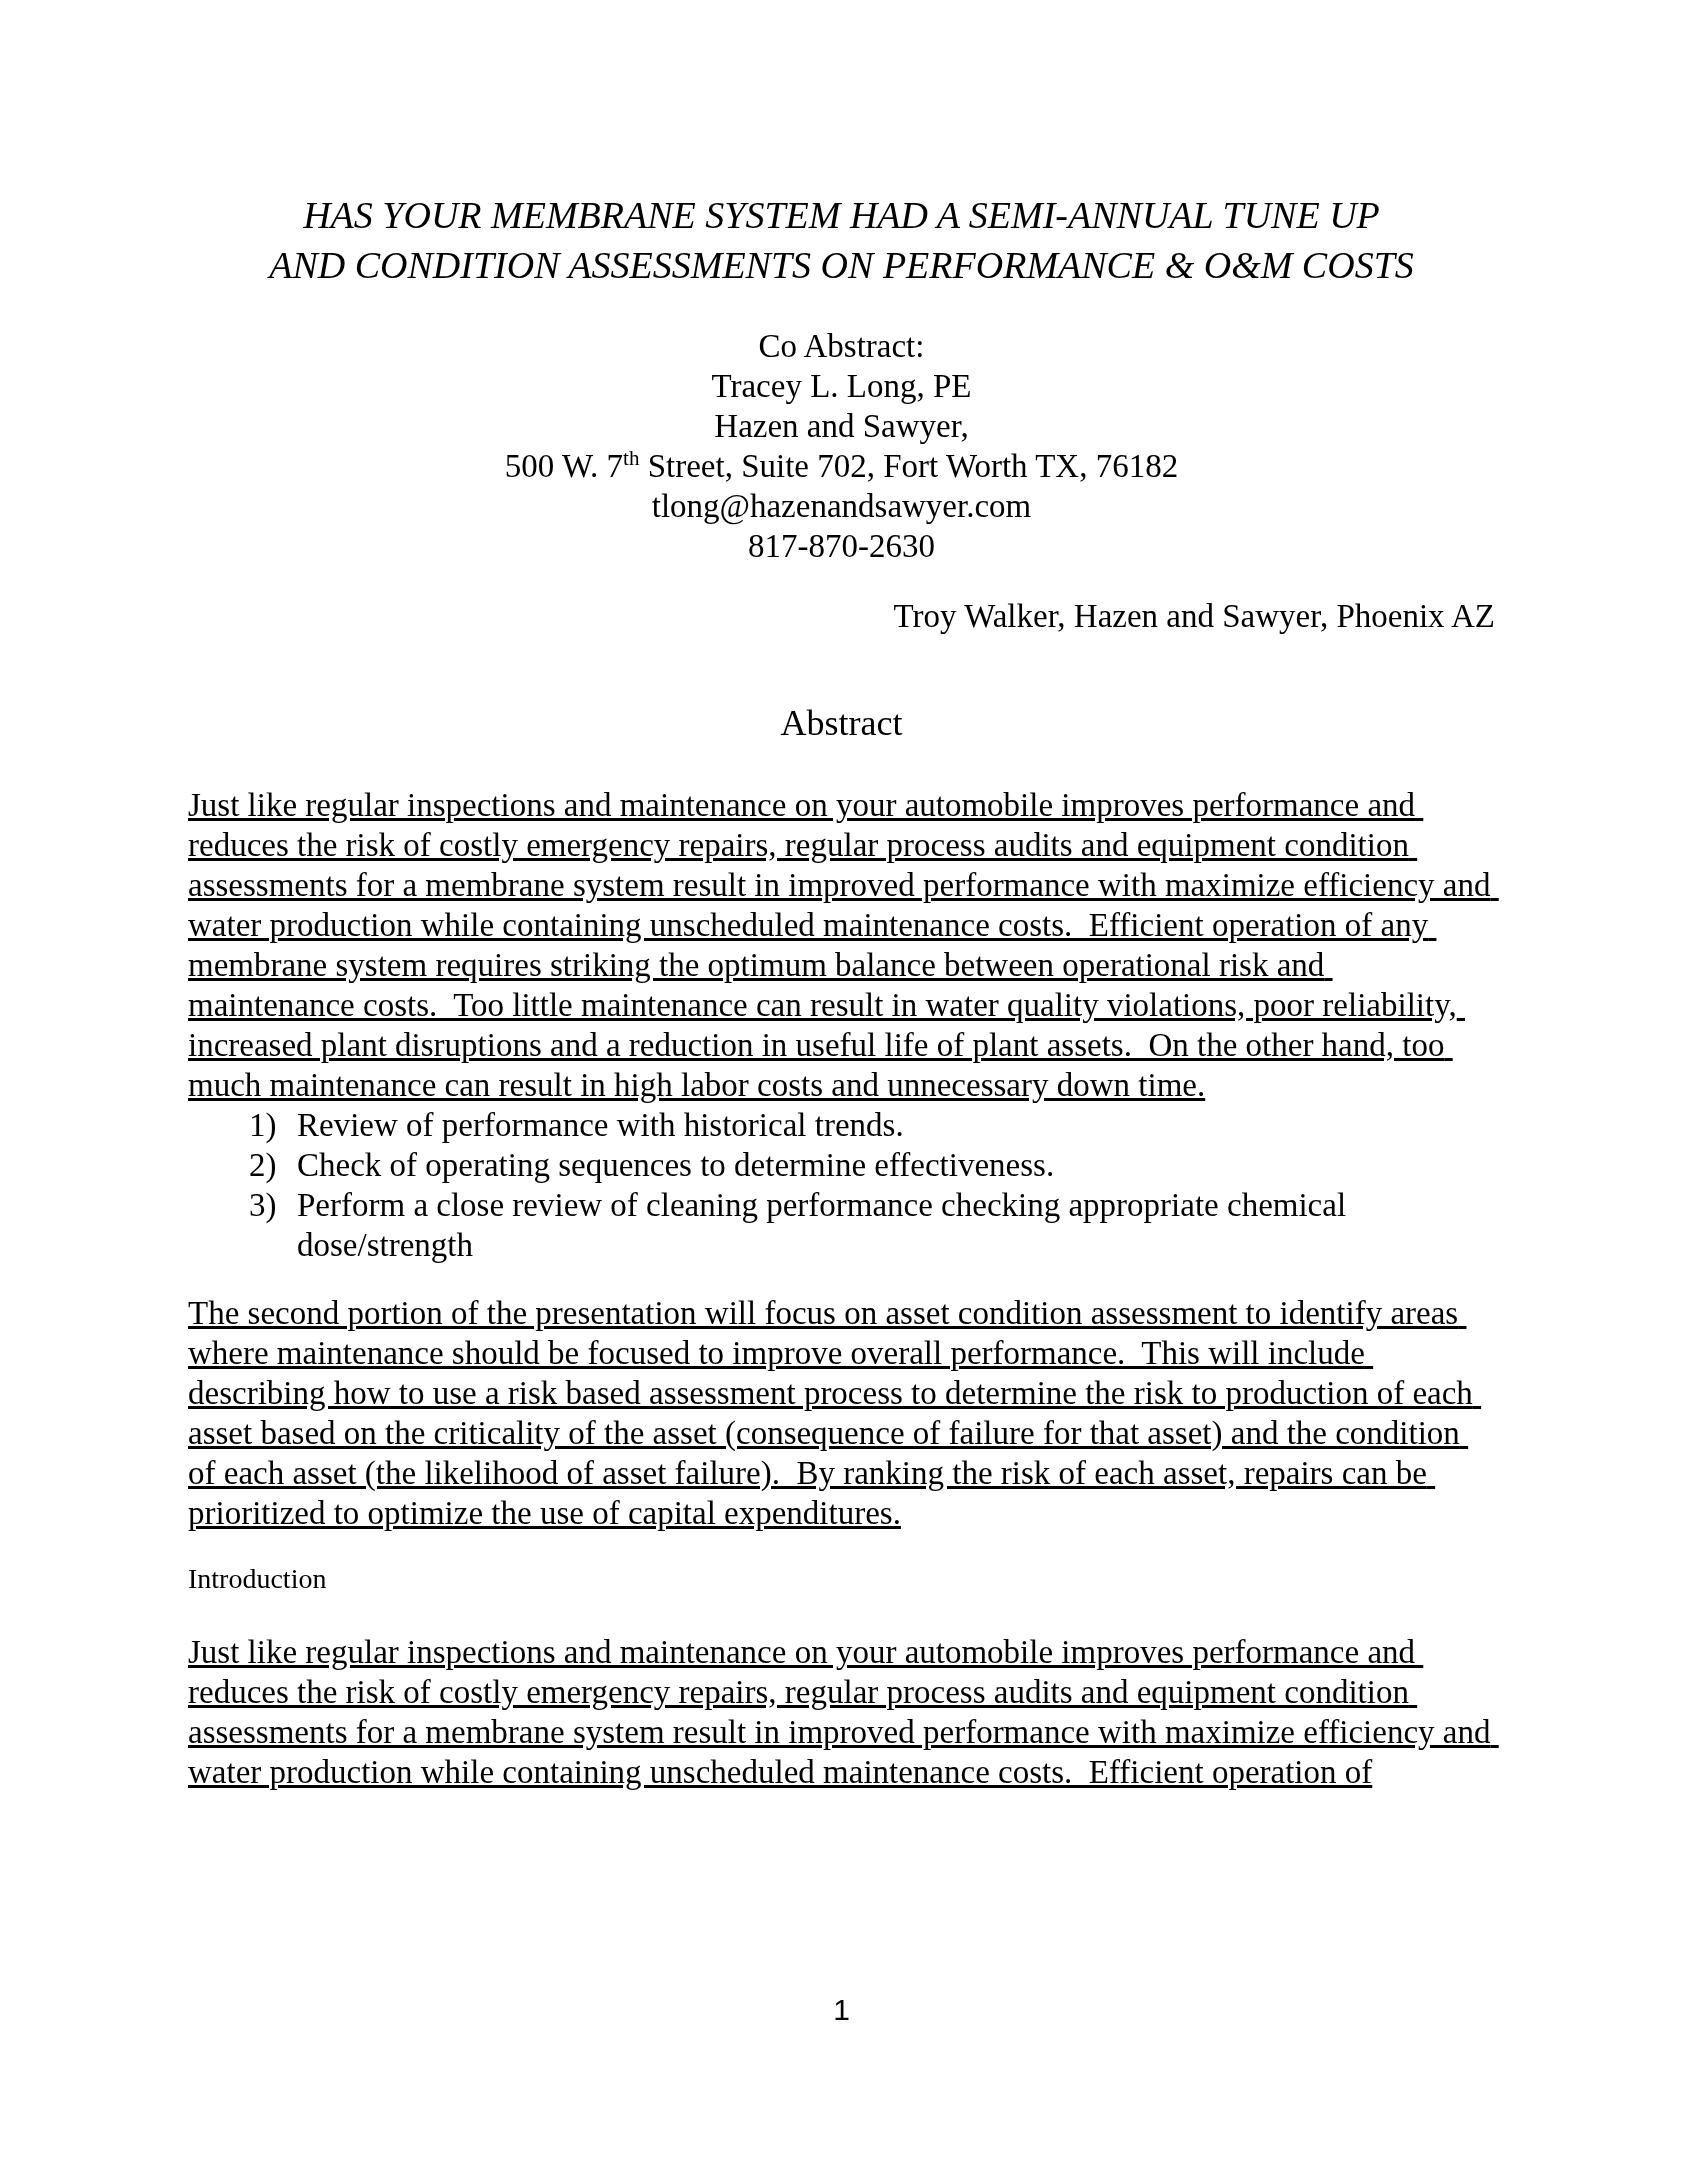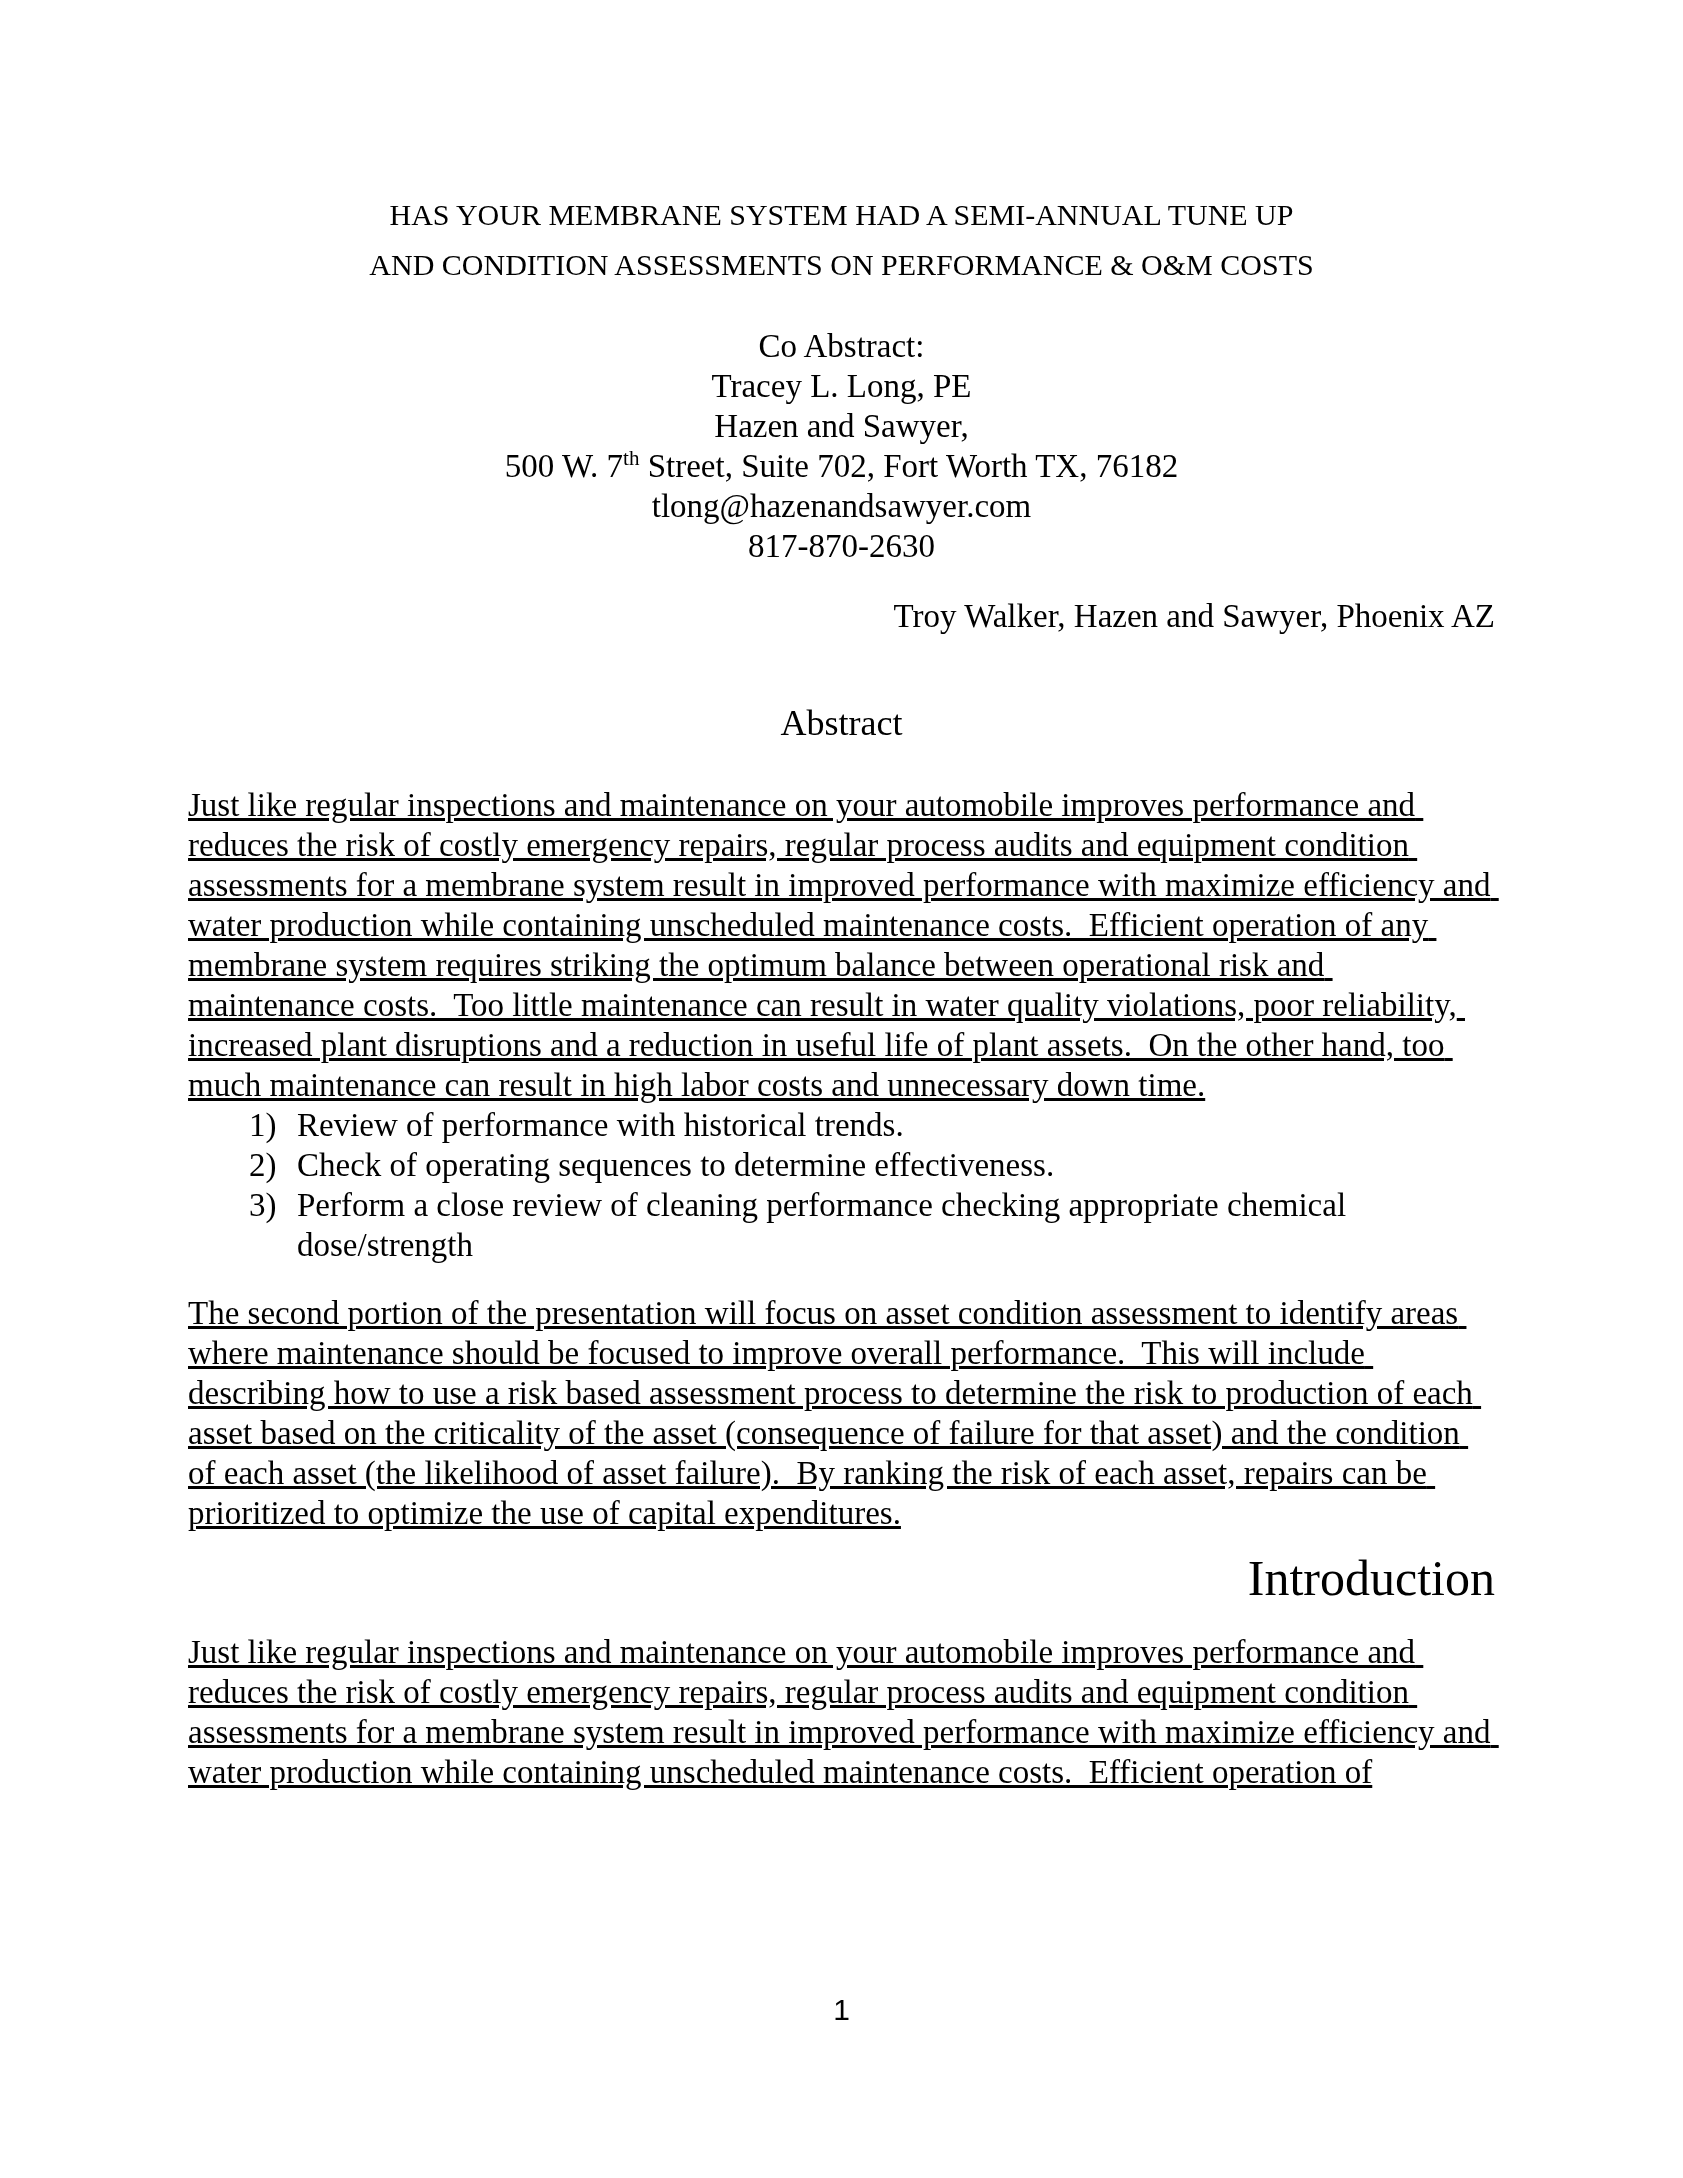--- a/index.html
+++ b/index.html
@@ -14,22 +14,23 @@
   .content {
     box-sizing: border-box;
     padding: 190px 188px 0 188px;
     font-family: "Liberation Serif", "DejaVu Serif", serif;
     font-size: 33px;
     line-height: 40px;
     text-align: left;
   }
   .doc-title {
     text-align: center;
-    font-size: 30px;
+    font-size: 38px;
     line-height: 50px;
+    font-style: italic;
   }
   .doc-title .title-line { white-space: pre; }
   .author-block {
     margin-top: 36px;
     text-align: center;
   }
   .author-line { white-space: pre; }
   .author-line sup {
     font-size: 21px;
     vertical-align: super;
@@ -61,22 +62,22 @@
     white-space: pre;
   }
   .list-item .text {
     flex: 1;
     white-space: pre-wrap;
   }
   .list-outro { white-space: pre-wrap; }
   .para-abstract-2 { margin-top: 28px; }
   .section-heading-intro {
     margin-top: 18px;
-    text-align: right;
-    font-size: 50px;
+    text-align: left;
+    font-size: 28px;
     line-height: 55px;
   }
   .para-intro { margin-top: 26px; }
   .page-number {
     position: absolute;
     top: 1992px;
     left: 0;
     width: 100%;
     text-align: center;
     font-family: "Liberation Sans", "DejaVu Sans", sans-serif;

